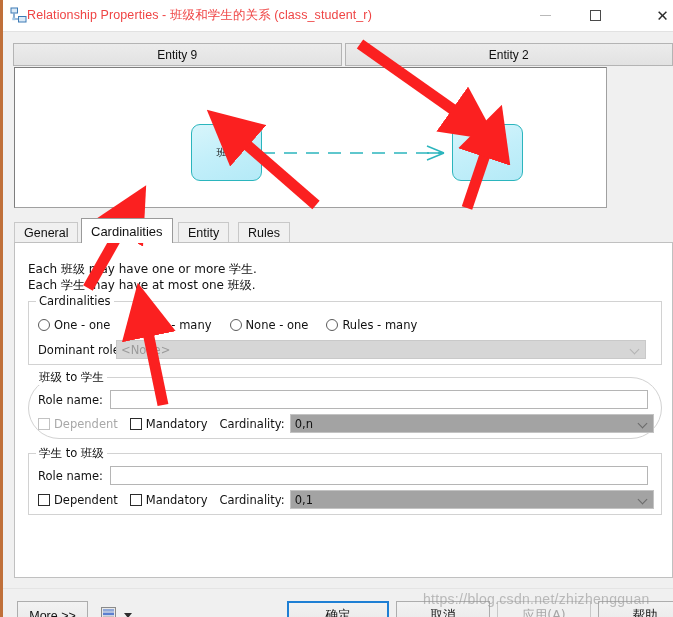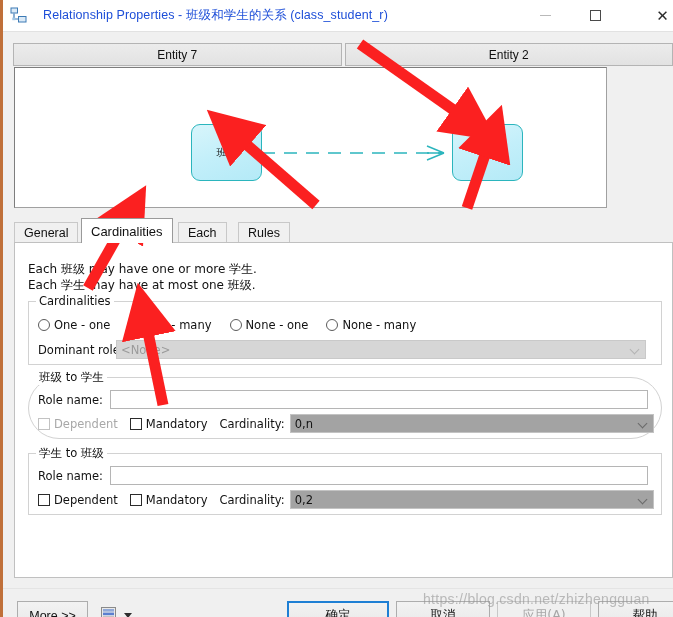--- a/index.html
+++ b/index.html
@@ -23,22 +23,22 @@
     position: absolute; left: 0; top: 0;
     width: 670px; height: 31px;
     background: #ffffff;
     display: flex; align-items: center;
   }
   #title-icon {
     margin-left: 7px; width: 17px; height: 17px;
     flex: 0 0 auto; position: relative;
   }
   #title-text {
-    margin-left: 16px;
-    font-size: 12.5px; color: #1d4ed8;
+    margin-left: 0;
+    font-size: 12.5px; color: #ef4444;
     white-space: nowrap; letter-spacing: .1px;
   }
   .winbtn {
     position: absolute; top: 0; height: 31px; width: 45px;
     display: flex; align-items: center; justify-content: center;
   }
   #btn-min { right: 105px; }
   #btn-max { right: 55px; }
   #btn-close { right: -12px; }
   .min-glyph { width: 11px; height: 1.5px; background: #b9b9b9; }
@@ -299,21 +299,21 @@
     <div class="winbtn" id="btn-close">
       <div class="close-glyph">✕</div>
     </div>
   </div>
   <div id="titlebar-sep"></div>
 
   <div id="client">
 
     <div id="entity-headers">
       <div class="entity-header" id="entity-header-1">
-        <span>Entity 7</span>
+        <span>Entity 9</span>
       </div>
       <div class="entity-header" id="entity-header-2">
         <span>Entity 2</span>
       </div>
     </div>
 
     <div id="diagram">
       <svg width="657" height="139" viewBox="0 0 657 139" style="position:absolute;left:0;top:0;">
         <line x1="247" y1="85" x2="429" y2="85" stroke="#2bb5bd" stroke-width="1.6" stroke-dasharray="13,9"></line>
         <path d="M429 85 L412 78 M429 85 L412 92 M429 85 L412 85" stroke="#2bb5bd" stroke-width="1.4" fill="none"></path>
@@ -327,21 +327,21 @@
     </div>
 
     <div id="tabstrip">
       <div class="tab" id="tab-general">
         <span>General</span>
       </div>
       <div class="tab active" id="tab-cardinalities">
         <span>Cardinalities</span>
       </div>
       <div class="tab" id="tab-notes">
-        <span>Each</span>
+        <span>Entity</span>
       </div>
       <div class="tab" id="tab-rules">
         <span>Rules</span>
       </div>
     </div>
 
     <div id="tabpage">
 
       <div id="description">Each 班级 may have one or more 学生.
 Each 学生 may have at most one 班级.</div>
@@ -357,21 +357,21 @@
           <div class="radio-item checked">
             <span class="radio-mark"></span>
             <span>One - many</span>
           </div>
           <div class="radio-item">
             <span class="radio-mark"></span>
             <span>None - one</span>
           </div>
           <div class="radio-item">
             <span class="radio-mark"></span>
-            <span>None - many</span>
+            <span>Rules - many</span>
           </div>
         </div>
 
         <div id="dominant-row">
           <span class="field-label" style="width:78px;">Dominant role:</span>
           <div class="combo disabled" style="width:530px;">
             <span>&lt;None&gt;</span>
             <span class="chev"></span>
           </div>
         </div>
@@ -414,21 +414,21 @@
           <div class="checkitem">
             <span class="check-mark"></span>
             <span>Dependent</span>
           </div>
           <div class="checkitem">
             <span class="check-mark"></span>
             <span>Mandatory</span>
           </div>
           <span class="field-label" style="margin-right:5px;">Cardinality:</span>
           <div class="combo" style="width:378px;">
-            <span>0,2</span>
+            <span>0,1</span>
             <span class="chev"></span>
           </div>
         </div>
       </div>
 
     </div>
 
     <div id="bottombar">
       <div id="bottom-sep"></div>
 

